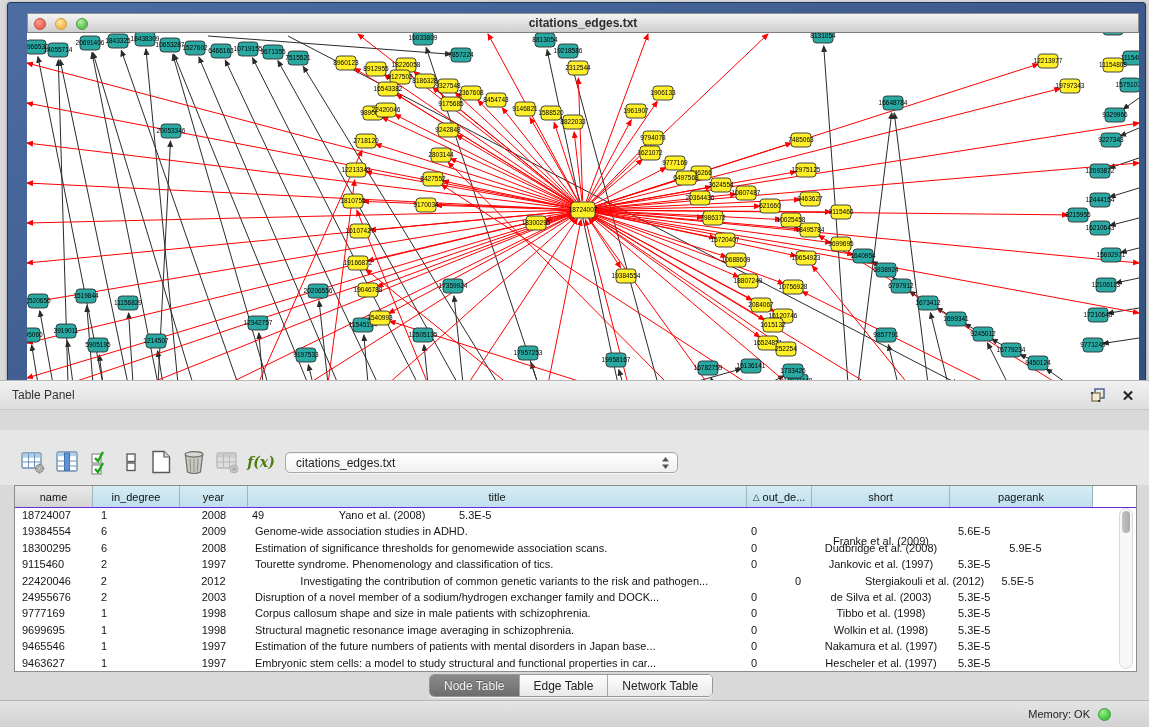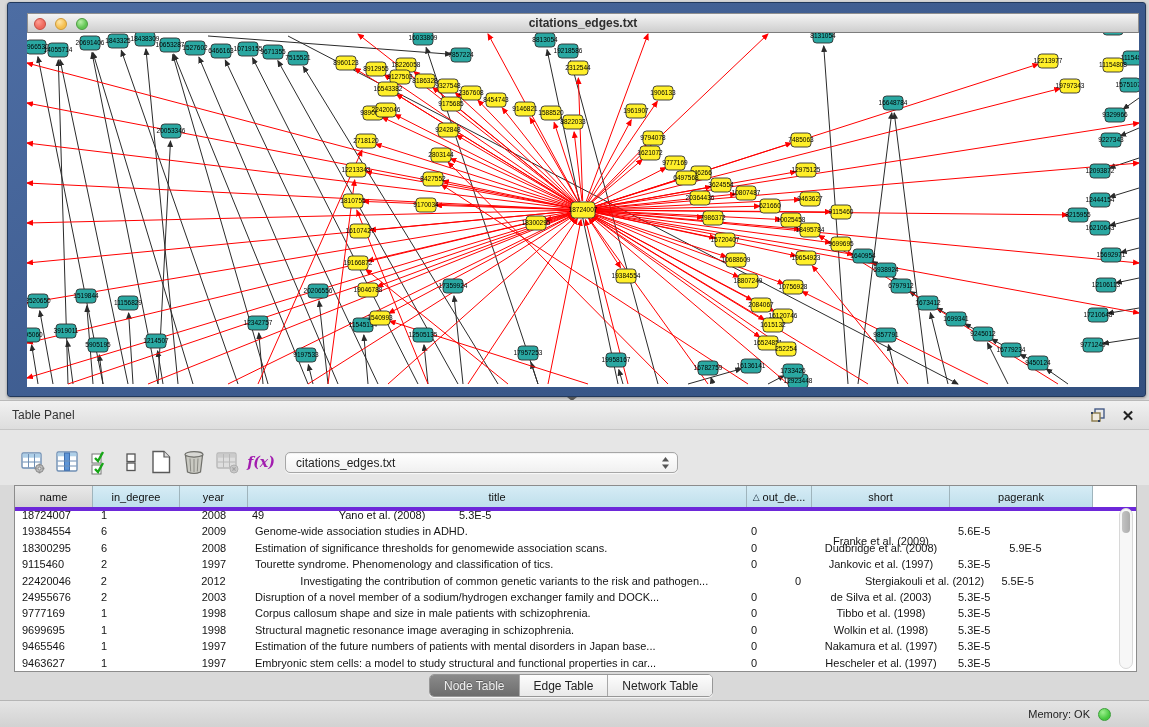--- a/index.html
+++ b/index.html
@@ -18,39 +18,39 @@
   .light{width:12px;height:12px;border-radius:50%;display:inline-block;box-sizing:border-box;}
   .light.red{background:radial-gradient(circle at 35% 30%,#ff9d92,#ee6a5e 60%);border:1px solid #c44a3f;}
   .light.yellow{background:radial-gradient(circle at 35% 30%,#ffe6a8,#f5bf4f 60%);border:1px solid #cf9a36;}
   .light.green{background:radial-gradient(circle at 35% 30%,#b7efa6,#62c554 60%);border:1px solid #4b9c3f;}
   #net-canvas{position:absolute;left:19px;top:30px;width:1112px;height:354px;background:#fff;}
   #netsvg{width:100%;height:100%;display:block;}
   
   #splitter{position:absolute;left:567px;top:397px;width:0;height:0;
       border-left:5px solid transparent;border-right:5px solid transparent;border-top:4px solid #555;}
   
-  #panel-header{position:absolute;left:0;top:400px;width:1149px;height:30px;
+  #panel-header{position:absolute;left:0;top:380px;width:1149px;height:30px;
       background:linear-gradient(#f1f1f1,#dddddd);border-top:1px solid #b9b9b9;border-bottom:1px solid #c6c6c6;
       box-sizing:border-box;display:flex;align-items:center;}
   #panel-title{font-size:12px;color:#333;margin-left:12px;}
   .panel-controls{position:absolute;right:12px;top:5px;display:flex;align-items:center;gap:12px;}
   .pc-btn{width:18px;height:18px;display:flex;align-items:center;justify-content:center;cursor:default;}
   .close-x{font-size:15px;font-weight:bold;color:#222;line-height:1;}
   #toolbar{position:absolute;left:0;top:430px;width:1149px;height:55px;background:#e6e6e6;}
   .tbtn{position:absolute;top:19px;width:26px;height:26px;display:flex;align-items:center;justify-content:center;}
   #table-selector{position:absolute;left:285px;top:22px;width:393px;height:21px;background:linear-gradient(#ffffff,#f0f0f0);
       border:1px solid #a6a6a6;border-radius:5px;box-sizing:border-box;display:flex;align-items:center;
       box-shadow:0 1px 1px rgba(255,255,255,.8), inset 0 1px 1px rgba(0,0,0,.06);}
   #table-selector span{font-size:12px;color:#1d1d1d;margin-left:10px;flex:1;}
   .updown{margin-right:7px;}
-  #fx-label{font-family:"DejaVu Serif",serif;font-style:italic;font-size:14px;font-weight:bold;color:#a21caf;}
+  #fx-label{font-family:"DejaVu Serif",serif;font-style:italic;font-size:14px;font-weight:bold;color:#4d7c0f;}
   
   #table-frame{position:absolute;left:14px;top:485px;width:1123px;height:187px;background:#fff;
       border:1px solid #8c8c8c;box-sizing:border-box;overflow:hidden;}
-  #thead{display:flex;height:21px;border-bottom:4px solid #6d28d9;background:#d946ef;}
+  #thead{display:flex;height:21px;border-bottom:1px solid #6d28d9;background:#d946ef;}
   .hcell{height:21px;box-sizing:border-box;border-right:1px solid #9fb4bc;background:linear-gradient(#d6ecf5,#bfdfec);
       display:flex;align-items:center;justify-content:center;font-size:11px;color:#111;white-space:nowrap;overflow:hidden;}
   .hcell.gray{background:linear-gradient(#e9e9e9,#d4d4d4);}
   .hfill{flex:1;background:#fff;border-right:none;}
   .sortglyph{font-size:9px;margin-right:3px;color:#123;}
   #tbody{position:absolute;left:0;top:21px;right:0;bottom:0;}
   .trow{display:flex;height:16.4px;align-items:center;}
   .tcell{font-size:11px;color:#141414;box-sizing:border-box;white-space:nowrap;overflow:hidden;height:16.4px;line-height:16.4px;}
   #vscroll{position:absolute;right:3px;top:22px;bottom:2px;width:14px;background:#f7f7f7;
       border:1px solid #d8d8d8;border-radius:7px;box-sizing:border-box;}

